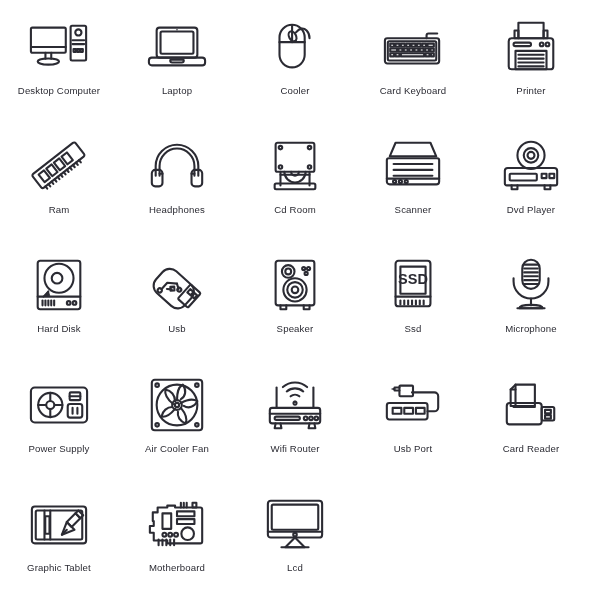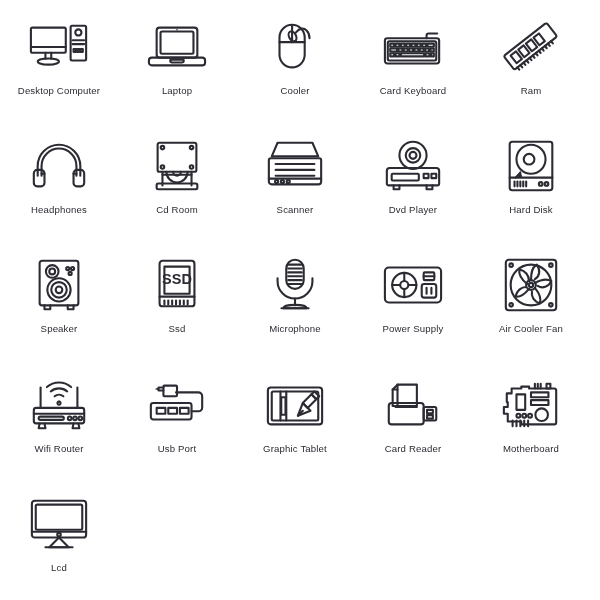--- a/index.html
+++ b/index.html
@@ -145,20 +145,39 @@
           <rect x="19.5" y="34.5" width="24" height="3.2"></rect>
           <rect x="45" y="34.5" width="4" height="3.2"></rect>
           <rect x="50.5" y="34.5" width="3" height="3.2"></rect>
         </svg>
       </div>
       <div class="caption">Card Keyboard</div>
     </div>
     <div class="cell">
       <div class="glyph">
         <svg viewBox="0 0 64 56">
+          <rect x="19" y="3" width="26" height="16"></rect>
+          <path d="M15 11h4v8h-4z"></path>
+          <path d="M45 11h4v8h-4z"></path>
+          <rect x="9" y="19" width="46" height="32" rx="3"></rect>
+          <rect x="14" y="23.5" width="18" height="3.6" rx="1.8"></rect>
+          <circle cx="43" cy="25.3" r="1.9"></circle>
+          <circle cx="49" cy="25.3" r="1.9"></circle>
+          <rect x="16" y="32" width="32" height="19"></rect>
+          <path d="M19 36h26"></path>
+          <path d="M19 40h26"></path>
+          <path d="M19 44h26"></path>
+          <path d="M19 48h26"></path>
+        </svg>
+      </div>
+      <div class="caption">Printer</div>
+    </div>
+    <div class="cell">
+      <div class="glyph">
+        <svg viewBox="0 0 64 56">
           <g transform="rotate(-38 32 28)">
             <rect x="4" y="18" width="56" height="18" rx="2"></rect>
             <rect x="10" y="22" width="7" height="10"></rect>
             <rect x="20" y="22" width="7" height="10"></rect>
             <rect x="30" y="22" width="7" height="10"></rect>
             <rect x="40" y="22" width="7" height="10"></rect>
             <path d="M8 36v3"></path>
             <path d="M12 36v3"></path>
             <path d="M16 36v3"></path>
             <path d="M20 36v3"></path>
@@ -254,20 +273,39 @@
           <path d="M27 44v5"></path>
           <circle cx="42" cy="46.5" r="1.9"></circle>
           <circle cx="48" cy="46.5" r="1.9"></circle>
         </svg>
       </div>
       <div class="caption">Hard Disk</div>
     </div>
     <div class="cell">
       <div class="glyph">
         <svg viewBox="0 0 64 56">
+          <g transform="rotate(42 32 28)">
+            <path d="M22 18h20a10 10 0 0 1 10 10v10a10 10 0 0 1-10 10H22a10 10 0 0 1-10-10V28a10 10 0 0 1 10-10z" transform="translate(0 0)"></path>
+            <rect x="42" y="18" width="14" height="20" rx="1.5" transform="translate(0 0)"></rect>
+            <rect x="45" y="22" width="4.5" height="4.5"></rect>
+            <rect x="51" y="22" width="3.5" height="4.5"></rect>
+            <path d="M23 42v-9l8-6"></path>
+            <path d="M31 27l5 3"></path>
+            <circle cx="22.5" cy="44" r="2.2"></circle>
+            <path d="M27 38l4-3"></path>
+            <rect x="29" y="32" width="4" height="4" transform="rotate(45 31 34)"></rect>
+            <circle cx="37" cy="30" r="2"></circle>
+          </g>
+        </svg>
+      </div>
+      <div class="caption">Usb</div>
+    </div>
+    <div class="cell">
+      <div class="glyph">
+        <svg viewBox="0 0 64 56">
           <rect x="12" y="3" width="40" height="46" rx="2.5"></rect>
           <circle cx="25" cy="14" r="6.5"></circle>
           <circle cx="25" cy="14" r="3"></circle>
           <circle cx="41" cy="11" r="1.6"></circle>
           <circle cx="46" cy="11" r="1.6"></circle>
           <circle cx="43.5" cy="16" r="1.6"></circle>
           <circle cx="32" cy="33" r="12"></circle>
           <circle cx="32" cy="33" r="8"></circle>
           <circle cx="32" cy="33" r="3.4"></circle>
           <path d="M17 49v4h6v-4"></path>
@@ -383,47 +421,47 @@
           <rect x="18" y="8" width="14" height="11" rx="1"></rect>
           <path d="M18 13h-5v-3h5"></path>
           <path d="M13 10l-4 1.5 4 1.5z" class="solid"></path>
         </svg>
       </div>
       <div class="caption">Usb Port</div>
     </div>
     <div class="cell">
       <div class="glyph">
         <svg viewBox="0 0 64 56">
+          <path d="M16 7h20v22H16z"></path>
+          <path d="M16 7l-5 5v17h5"></path>
+          <path d="M11 12h5"></path>
+          <rect x="7" y="26" width="36" height="22" rx="3"></rect>
+          <path d="M14 30h22"></path>
+          <rect x="43" y="30" width="13" height="14" rx="1.5"></rect>
+          <rect x="46.5" y="33" width="6" height="3.6"></rect>
+          <rect x="46.5" y="38.5" width="6" height="3.6"></rect>
+        </svg>
+      </div>
+      <div class="caption">Card Reader</div>
+    </div>
+    <div class="cell">
+      <div class="glyph">
+        <svg viewBox="0 0 64 56">
           <rect x="4" y="10" width="56" height="38" rx="3"></rect>
           <rect x="8" y="14" width="48" height="30" rx="1.5"></rect>
           <path d="M17 14v30"></path>
           <path d="M23 14v30"></path>
           <rect x="17.8" y="20" width="4.4" height="18"></rect>
           <path d="M40 26l9-9 5 5-9 9z"></path>
           <path d="M49 17l3-3 5 5-3 3z"></path>
           <path d="M40 26l-5 13 13-5z"></path>
           <path d="M35 39l5-5"></path>
         </svg>
       </div>
       <div class="caption">Graphic Tablet</div>
-    </div>
-    <div class="cell">
-      <div class="glyph">
-        <svg viewBox="0 0 64 56">
-          <path d="M16 7h20v22H16z"></path>
-          <path d="M16 7l-5 5v17h5"></path>
-          <path d="M11 12h5"></path>
-          <rect x="7" y="26" width="36" height="22" rx="3"></rect>
-          <path d="M14 30h22"></path>
-          <rect x="43" y="30" width="13" height="14" rx="1.5"></rect>
-          <rect x="46.5" y="33" width="6" height="3.6"></rect>
-          <rect x="46.5" y="38.5" width="6" height="3.6"></rect>
-        </svg>
-      </div>
-      <div class="caption">Card Reader</div>
     </div>
     <div class="cell">
       <div class="glyph">
         <svg viewBox="0 0 64 56">
           <path d="M7 16h5v-5h10v-2h8v2h26a2 2 0 0 1 2 2v33a2 2 0 0 1-2 2H22v-3H8v-8H4v-7h4v-5h-1z"></path>
           <rect x="17" y="17" width="9" height="16"></rect>
           <rect x="32" y="15" width="18" height="5"></rect>
           <rect x="32" y="23" width="18" height="5"></rect>
           <circle cx="43" cy="38" r="6.5"></circle>
           <circle cx="19" cy="39" r="2"></circle>

